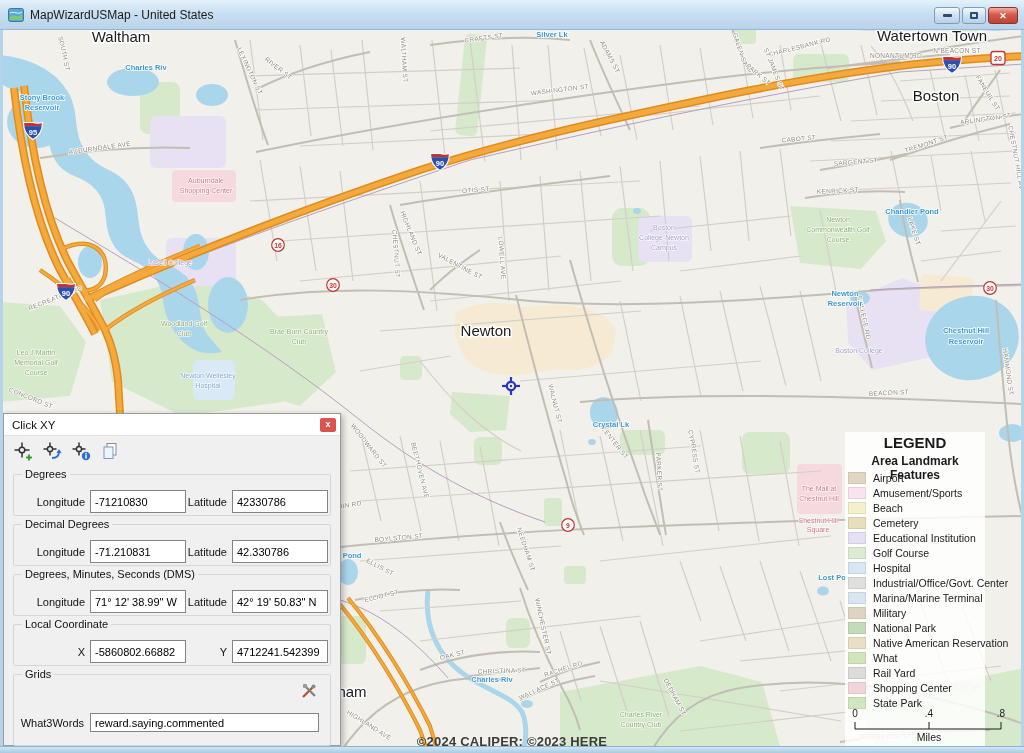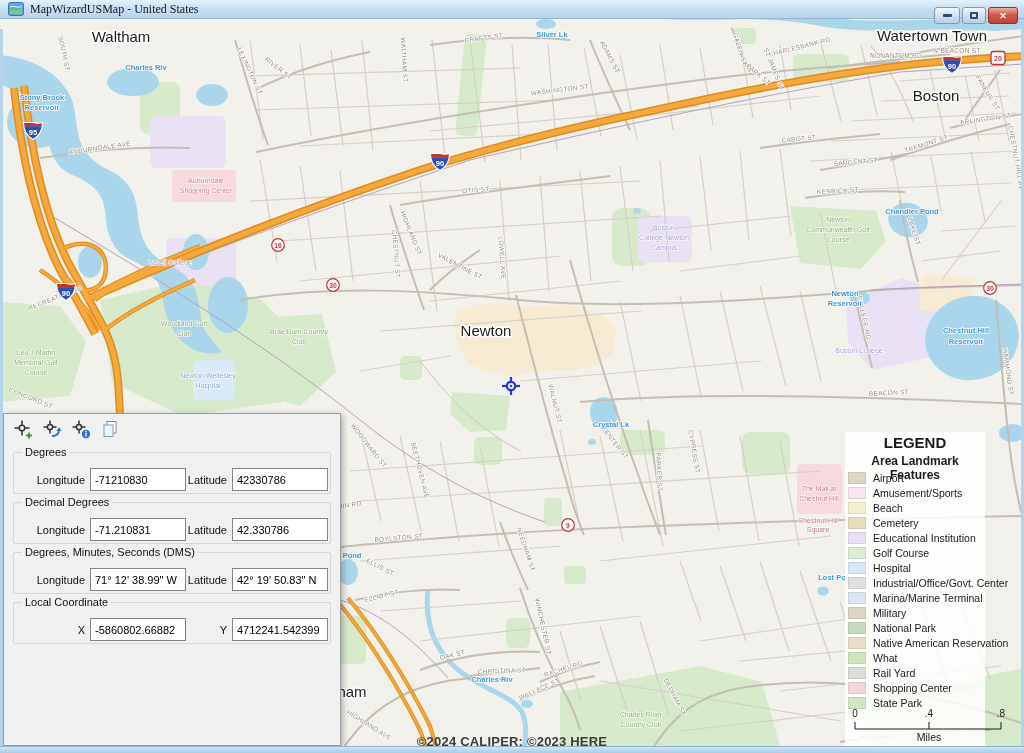--- a/index.html
+++ b/index.html
@@ -1,22 +1,22 @@
 <!DOCTYPE html>
 <html><head>
 <meta charset="utf-8">
 <style>
   html,body{margin:0;padding:0;background:#555;}
   *{box-sizing:border-box;}
   .window{position:relative;width:1024px;height:753px;overflow:hidden;
     font-family:"Liberation Sans",sans-serif;background:#f2f0ea;}
   
-  .titlebar{position:absolute;left:0;top:0;width:1024px;height:19px;z-index:50;
+  .titlebar{position:absolute;left:0;top:0;width:1024px;height:30px;z-index:50;
     background:linear-gradient(#e3f1fb,#c9dff2 45%,#b9d3ea);border-bottom:1px solid #96b6d2;
-    display:flex;align-items:center;font-family:Liberation Serif, serif;}
+    display:flex;align-items:center;}
   .title-icon{width:16px;height:16px;margin:0 6px 0 8px;flex:0 0 auto;}
   .title-text{font-size:12px;color:#1a1a1a;}
   .win-buttons{position:absolute;right:6px;top:7px;display:flex;gap:2px;}
   .win-btn{height:17px;border-radius:3px;border:1px solid #7e9cb8;
     background:linear-gradient(#f2f8fd,#cfe1f1 50%,#b9d0e6);display:flex;align-items:center;justify-content:center;
     font-size:9px;color:#24435e;}
   .win-btn.min{width:26px}.win-btn.max{width:24px}
   .win-btn.close{width:30px;border:1px solid #8e3328;background:linear-gradient(#efb0a5,#d4594b 45%,#bb4437);color:#fff;font-weight:bold;}
   .min-glyph{width:9px;height:3px;background:#2d4d6b;border-radius:1px;}
   .max-glyph{width:8px;height:7px;border:2px solid #2d4d6b;border-radius:1px;}
@@ -338,20 +338,24 @@
         <line x1="-9" y1="0" x2="-4" y2="0"></line>
           <line x1="4" y1="0" x2="9" y2="0"></line>
         <circle r="4.2"></circle>
           <circle r="1.2" fill="#2a35c8" stroke="none"></circle>
       </g>
     </svg>
     <div class="attribution">©2024 CALIPER; ©2023 HERE</div>
   </div>
 
   <div class="clickxy">
+    <div class="cx-header">
+      <span class="cx-title">Click XY</span>
+      <span class="cx-close">x</span>
+    </div>
     <div class="cx-toolbar">
       <span class="cx-tool">
         <svg width="20" height="20" viewBox="0 0 20 20">
             <g stroke="#333" stroke-width="1.5" fill="none">
               <line x1="9" y1="1.5" x2="9" y2="6"></line>
               <line x1="9" y1="12" x2="9" y2="16.5"></line>
               <line x1="1.5" y1="9" x2="6" y2="9"></line>
               <line x1="12" y1="9" x2="16.5" y2="9"></line>
               <circle cx="9" cy="9" r="2.8"></circle>
             </g>
@@ -429,20 +433,35 @@
     <div class="cx-group">
       <span class="cx-group-label">Local Coordinate</span>
       <div class="cx-row">
         <span class="cx-lbl1">X</span>
         <input class="cx-input" value="-5860802.66882" style="">
         <span class="cx-lbl2">Y</span>
         <input class="cx-input" value="4712241.542399" style="">
       </div>
     </div>
 
+    <div class="cx-group grids">
+      <span class="cx-group-label">Grids</span>
+      <span class="cx-grids-tool">
+        <svg width="18" height="16" viewBox="0 0 18 16">
+            <path d="M3,14 L13,4" stroke="#b05030" stroke-width="2.2"></path>
+            <circle cx="13.5" cy="3.5" r="2" fill="#8a8a8a"></circle>
+            <path d="M5,3 L15,13" stroke="#808080" stroke-width="2.2"></path>
+            <rect x="3" y="1" width="4" height="4" rx="1" fill="#9a9a9a"></rect>
+          </svg>
+      </span>
+      <div class="cx-w3w-row">
+        <span class="cx-w3w-lbl">What3Words</span>
+        <input class="cx-w3w-input" value="reward.saying.commented" style="">
+      </div>
+    </div>
   </div>
 
   <div class="legend">
     <div class="lg-title">LEGEND</div>
     <div class="lg-sub">Area Landmark Features</div>
     <div class="lg-items" id="legend-items">
       <div class="lg-row">
         <span class="lg-swatch" style="background: rgb(224, 214, 194);"></span>
         <span class="lg-label">Airport</span>
       </div>

